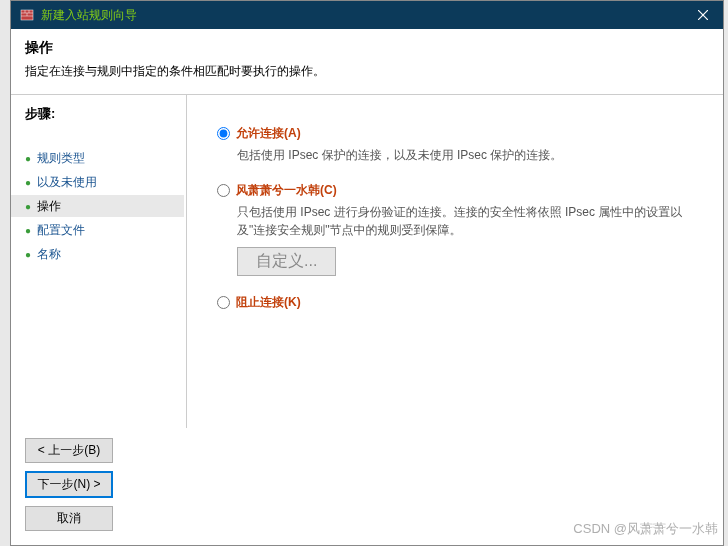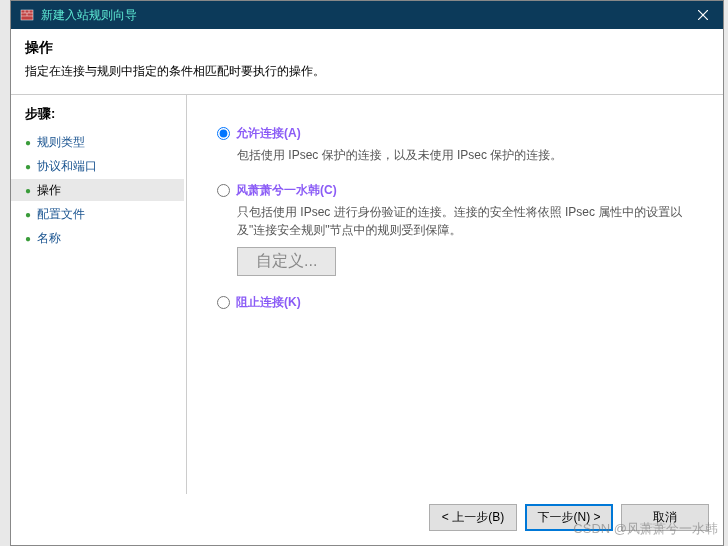--- a/index.html
+++ b/index.html
@@ -18,21 +18,21 @@
       width: 714px;
       height: 546px;
       background: #fff;
       border: 1px solid #888;
       display: flex;
       flex-direction: column;
     }
     .titlebar {
       height: 28px;
       background: #0c3a5a;
-      color: #5eead4;
+      color: #84cc16;
       display: flex;
       align-items: center;
       padding: 0 8px;
       font-size: 12px;
     }
     .titlebar-icon {
       width: 16px;
       height: 16px;
       margin-right: 6px;
       display: inline-flex;
@@ -72,21 +72,21 @@
       overflow: hidden;
     }
     .sidebar {
       width: 175px;
       background: #fff;
       padding: 10px 0 0 14px;
     }
     .steps-title {
       font-weight: bold;
       font-size: 13px;
-      margin-bottom: 8px;
+      margin-bottom: 24px;
       color: #000;
     }
     .step-item {
       display: flex;
       align-items: center;
       height: 22px;
       color: #1a5490;
       cursor: pointer;
       padding-left: 0;
       margin-bottom: 2px;
@@ -126,21 +126,21 @@
       align-items: center;
       margin-bottom: 4px;
     }
     .radio-row input[type="radio"] {
       margin-right: 6px;
       width: 13px;
       height: 13px;
     }
     .radio-label {
       font-weight: bold;
-      color: #8b5cf6;
+      color: #c2410c;
     }
     .radio-desc {
       margin-left: 20px;
       color: #555;
       line-height: 1.5;
       font-size: 12px;
     }
     .customize-btn {
       margin-left: 20px;
       margin-top: 8px;
@@ -151,20 +151,21 @@
       cursor: not-allowed;
       font-size: 16px;
       font-family: inherit;
     }
     .footer {
       display: flex;
       justify-content: flex-end;
       padding: 10px 14px 14px 14px;
       gap: 8px;
       background: #fff;
+      flex-direction: column;
     }
     .footer button {
       padding: 3px 0;
       width: 88px;
       font-size: 12px;
       font-family: inherit;
       background: #e1e1e1;
       border: 1px solid #adadad;
       cursor: pointer;
     }
@@ -212,21 +213,21 @@
 
   <div class="body">
     <div class="sidebar">
       <div class="steps-title">步骤:</div>
       <div class="step-item">
         <span class="bullet">●</span>
         <span>规则类型</span>
       </div>
       <div class="step-item">
         <span class="bullet">●</span>
-        <span>协议和端口</span>
+        <span>以及未使用</span>
       </div>
       <div class="step-item active">
         <span class="bullet">●</span>
         <span>操作</span>
       </div>
       <div class="step-item">
         <span class="bullet">●</span>
         <span>配置文件</span>
       </div>
       <div class="step-item">

